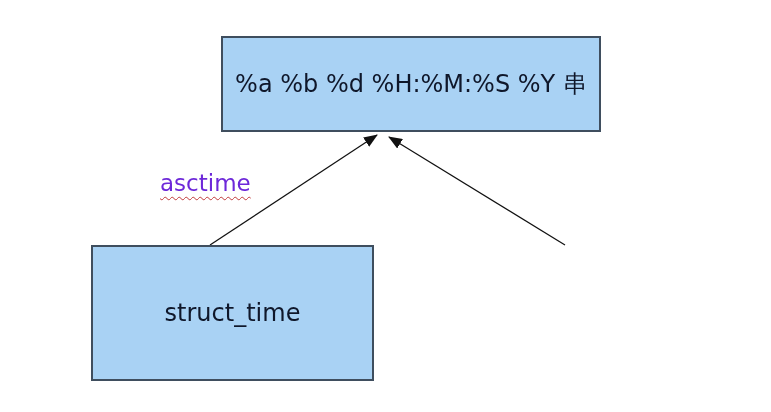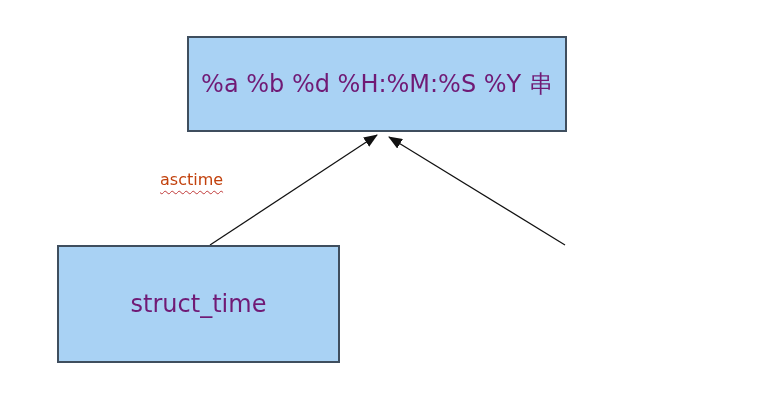--- a/index.html
+++ b/index.html
@@ -25,31 +25,32 @@
   }
   .node {
     position: absolute;
     box-sizing: border-box;
     background: #a9d2f4;
     border: 2px solid #3f4e5e;
     display: flex;
     align-items: center;
     justify-content: center;
     font-size: 24px;
-    color: #701a75;
+    color: #0f172a;
     text-align: center;
     white-space: nowrap;
+    margin-left: 34px;
   }
   .node-top   { left: 187px; top: 36px;  width: 380px; height: 96px;  }
-  .node-left  { left: 57px;  top: 245px; width: 283px; height: 118px; }
+  .node-left  { left: 57px;  top: 245px; width: 283px; height: 136px; }
   .node-right { left: 435px; top: 245px; width: 283px; height: 114px; }
   .edge-label {
     position: absolute;
-    font-size: 16px;
-    color: #c2410c;
+    font-size: 23px;
+    color: #6d28d9;
     white-space: nowrap;
   }
   .edge-label-asctime { left: 160px; top: 170px; }
   .edge-label-ctime   { left: 502px; top: 170px; }
   .squiggle {
     text-decoration: underline wavy #c03a3a;
     text-decoration-thickness: 1px;
     text-underline-offset: 5px;
   }
 </style>

